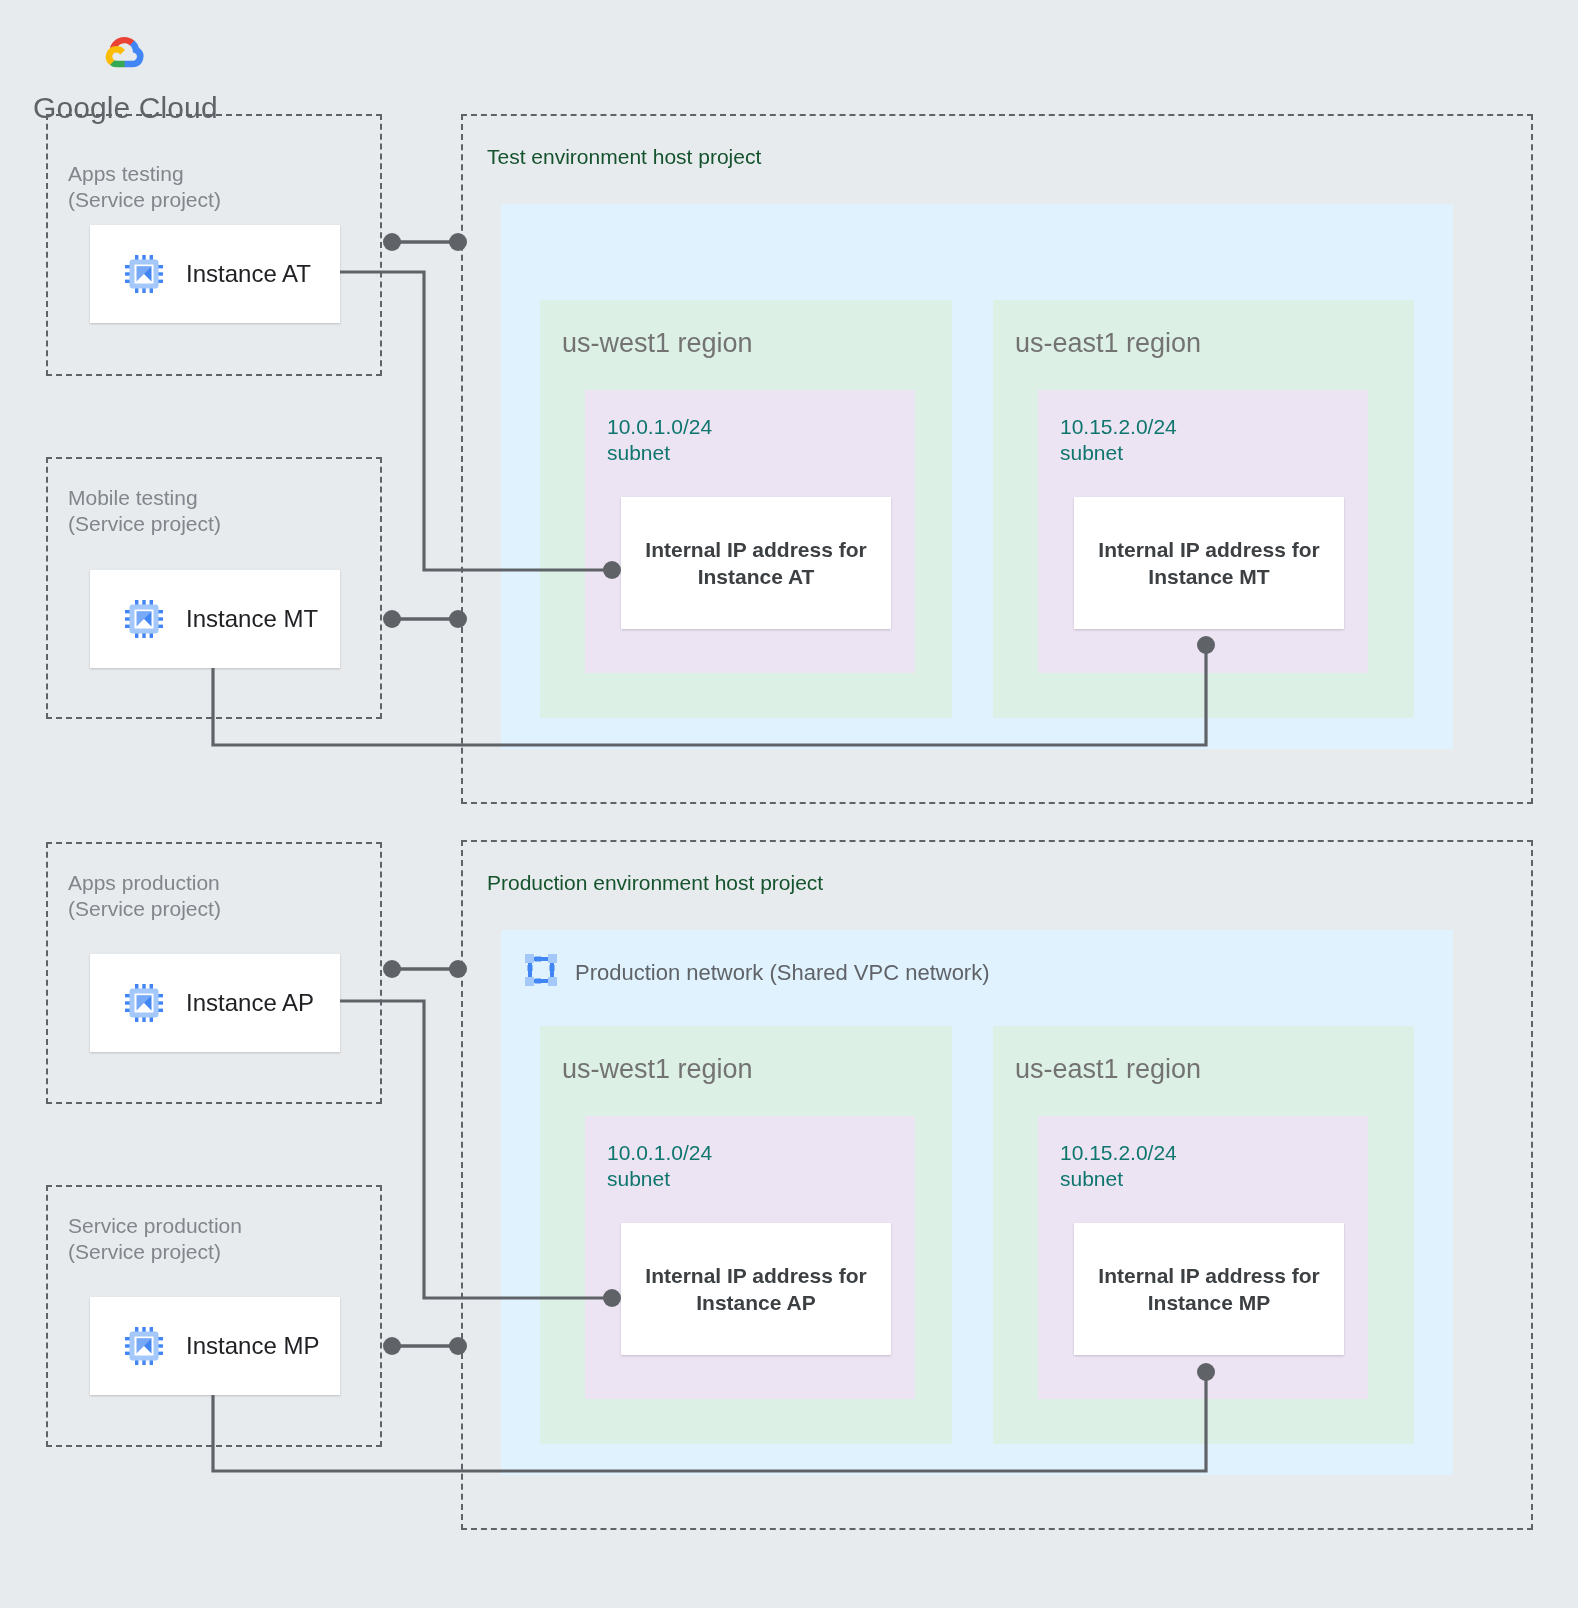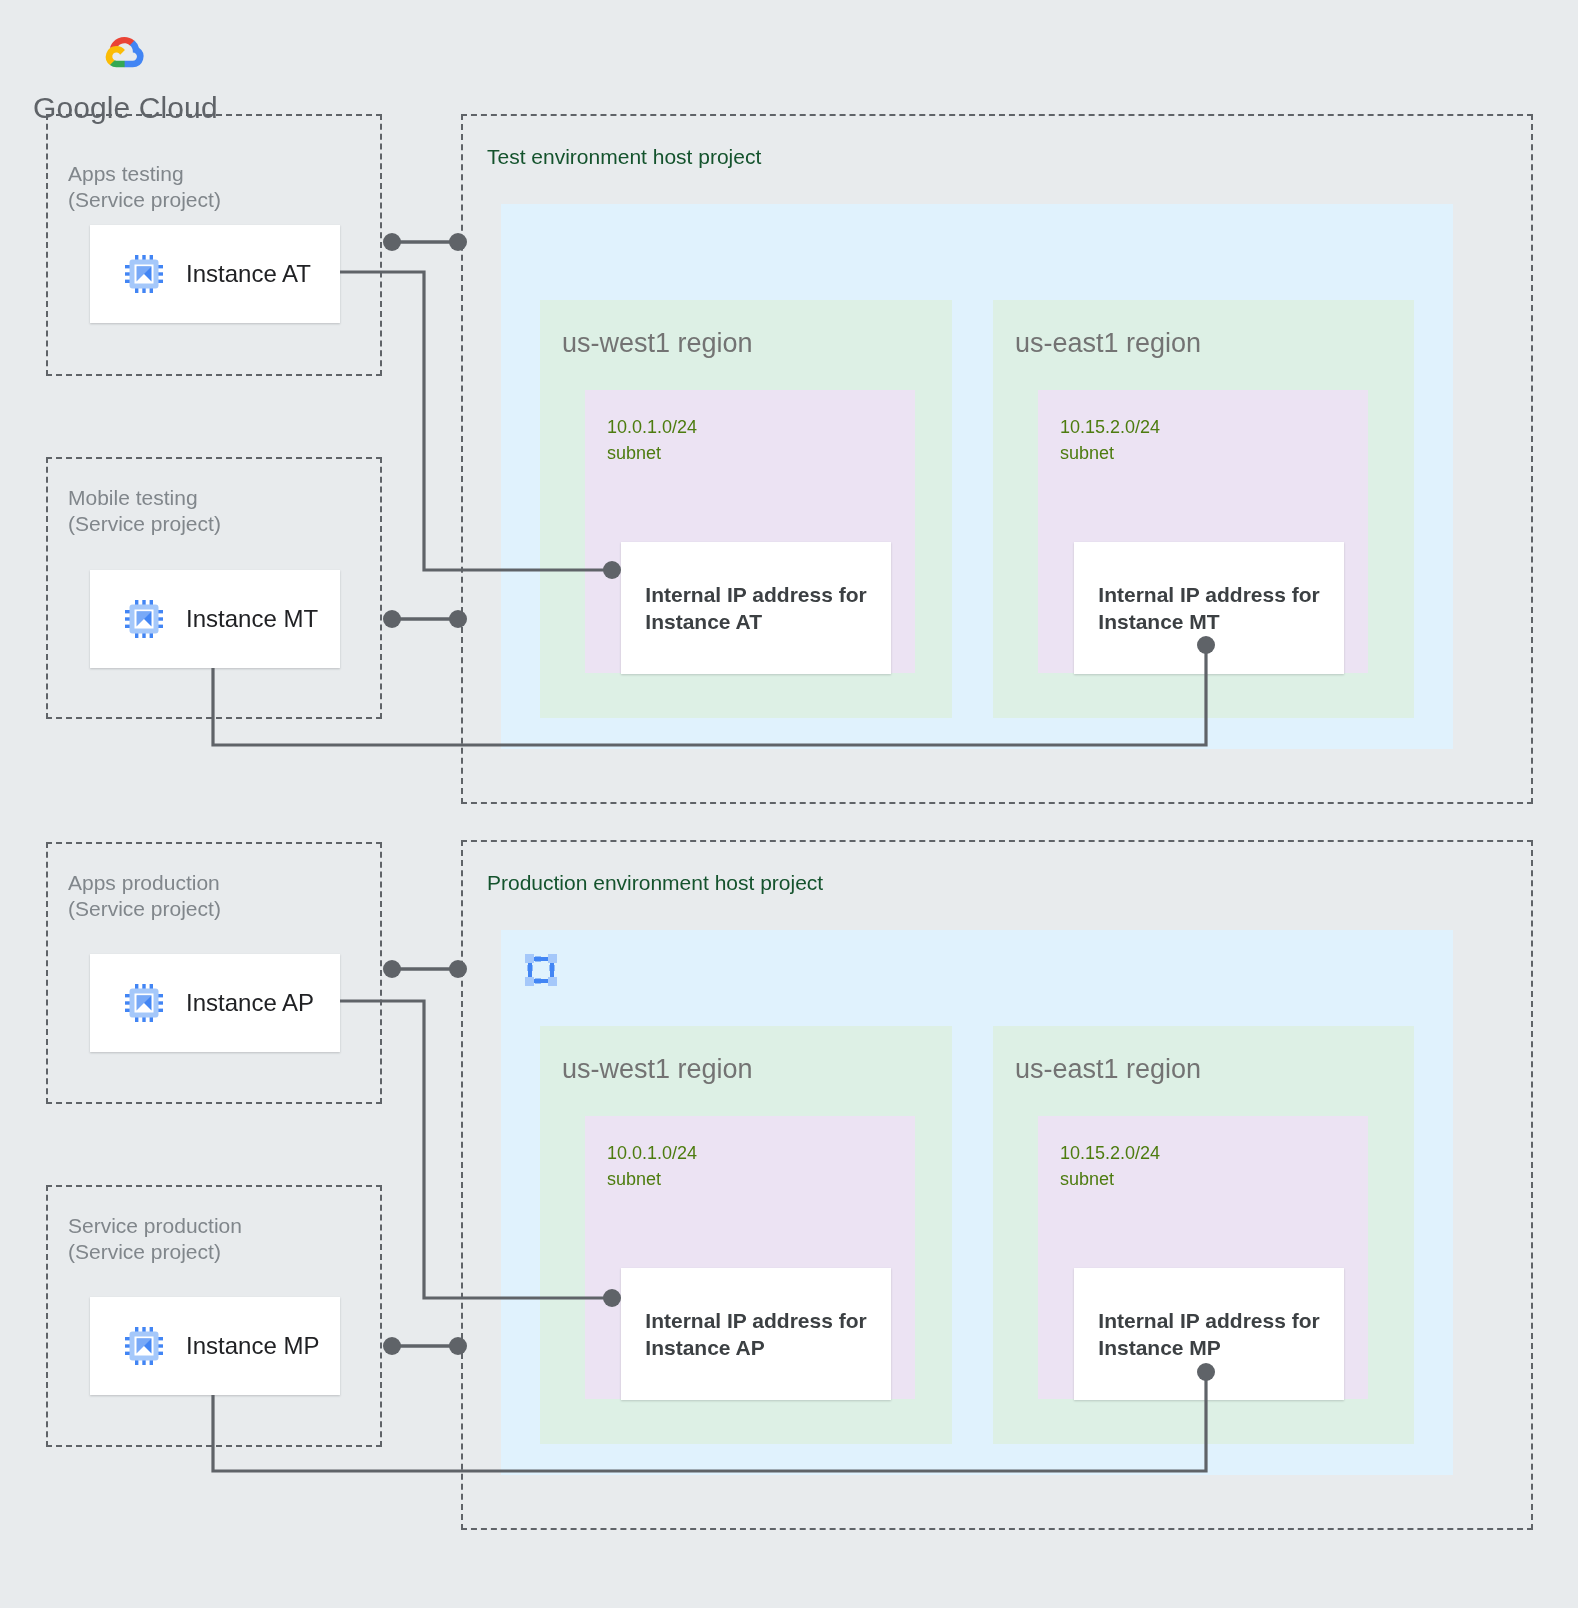--- a/index.html
+++ b/index.html
@@ -30,26 +30,26 @@
   
   .net{background:#e0f2fd;}
   .net-title{position:absolute;display:flex;align-items:center;gap:16px;color:#5f6368;font-size:22px;white-space:nowrap;}
 
   
   .region{background:#ddf0e5;}
   .region-label{position:absolute;color:#737373;font-size:27px;white-space:nowrap;}
 
   
   .subnet{background:#ece3f3;}
-  .subnet-label{position:absolute;color:#4d7c0f;font-size:18px;line-height:26px;white-space:pre;}
+  .subnet-label{position:absolute;color:#0f766e;font-size:21px;line-height:26px;white-space:pre;}
 
   
   .card{background:#ffffff;box-shadow:0 1px 2px rgba(60,64,67,.25);}
   .ipcard{background:#ffffff;box-shadow:0 1px 2px rgba(60,64,67,.22);
-          display:flex;align-items:center;justify-content:center;margin-top:45px;}
+          display:flex;align-items:center;justify-content:center;text-align:center;}
   .ipcard span{font-size:21px;font-weight:bold;color:#3c4043;line-height:27px;}
 
   
   .inst{display:flex;align-items:center;gap:22px;padding-left:34px;}
   .inst .lbl{font-size:24px;color:#202124;white-space:nowrap;}
 
   
   .cpu{width:40px;height:40px;position:relative;flex:0 0 40px;}
 
   
@@ -236,20 +236,21 @@
         <rect x="2" y="2" width="9" height="9" fill="#a5c8fa"></rect>
         <rect x="25" y="2" width="9" height="9" fill="#a5c8fa"></rect>
         <rect x="2" y="25" width="9" height="9" fill="#a5c8fa"></rect>
         <rect x="25" y="25" width="9" height="9" fill="#a5c8fa"></rect>
         <rect x="12" y="4.5" width="6" height="5" fill="#4285f4"></rect>
         <rect x="12" y="26.5" width="6" height="5" fill="#4285f4"></rect>
         <rect x="4.5" y="13" width="5" height="6" fill="#4285f4"></rect>
         <rect x="26.5" y="13" width="5" height="6" fill="#4285f4"></rect>
       </svg>
     </span>
+    <span>Production network (Shared VPC network)</span>
   </div>
 
   <div class="abs region" style="left:39px;top:96px;width:412px;height:418px;">
     <div class="region-label" style="left:22px;top:28px;">us-west1 region</div>
     <div class="abs subnet" style="left:45px;top:90px;width:330px;height:283px;">
       <div class="subnet-label" style="left:22px;top:24px;"><span>10.0.1.0/24</span>
 <span>subnet</span></div>
       <div class="abs ipcard" style="left:36px;top:107px;width:270px;height:132px;">
         <span style="white-space:pre-line;">Internal IP address for
 Instance AP</span>

